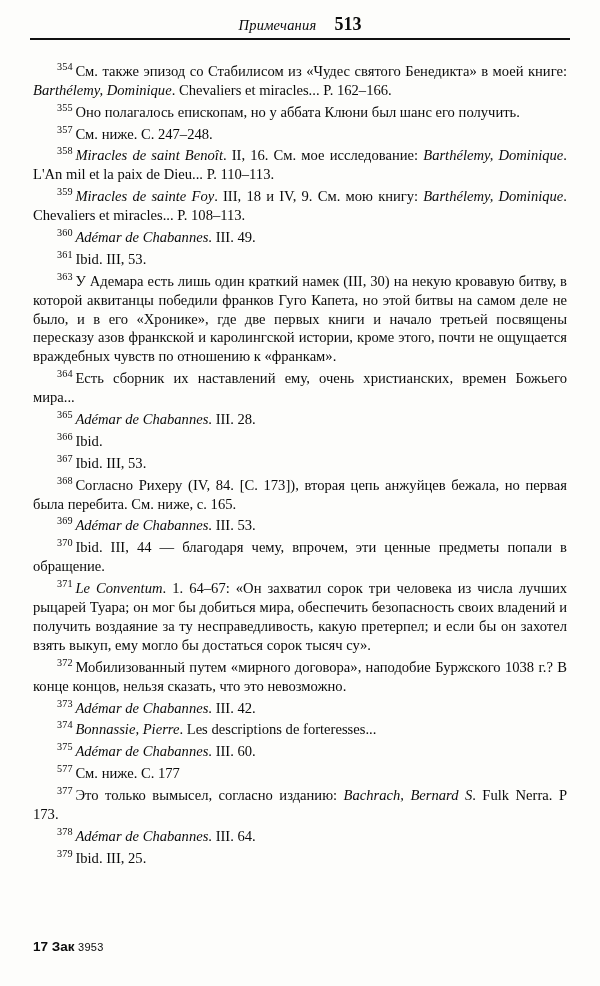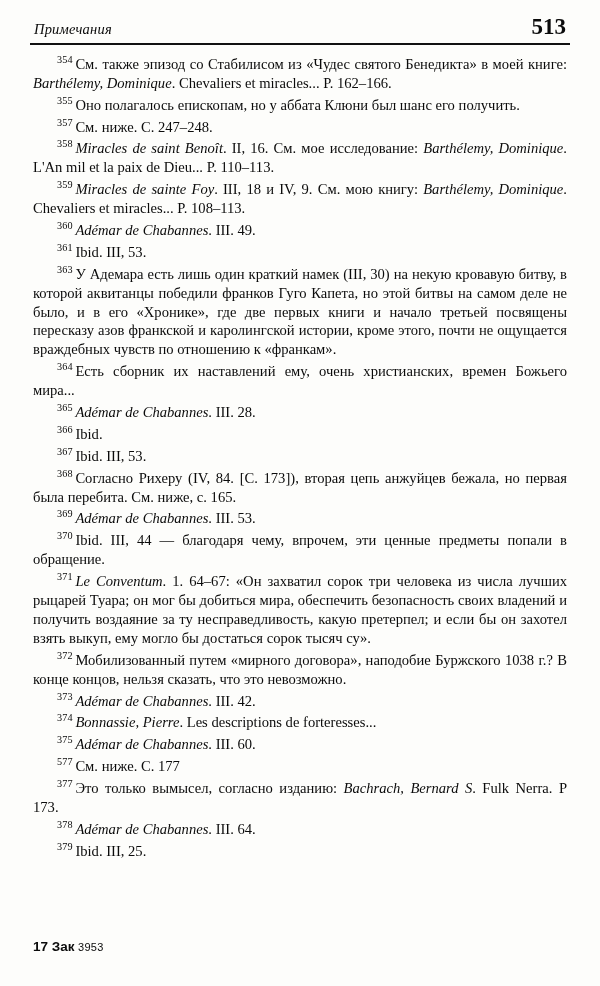--- a/index.html
+++ b/index.html
@@ -14,40 +14,40 @@
     background: #fdfdfb;
     font-family: "Liberation Serif", serif;
     color: #0b0b0b;
     box-sizing: border-box;
     padding: 0;
     overflow: hidden;
   }
   .header {
     display: flex;
     align-items: baseline;
-    justify-content: space-between;
+    justify-content: center;
     padding: 14px 34px 3px 34px;
     gap: 18px;
   }
   .header-title {
     font-style: italic;
     font-size: 14.5px;
     letter-spacing: 0.2px;
   }
   .header-page {
-    font-size: 23px;
+    font-size: 18px;
     font-weight: bold;
   }
   .rule {
     height: 2px;
     background: #111;
     margin: 0 30px 0 30px;
   }
   .body {
-    padding: 8px 33px 0 33px;
+    padding: 20px 33px 0 33px;
   }
   .note {
     font-size: 14.6px;
     line-height: 1.30;
     text-align: justify;
     text-justify: inter-word;
     margin: 0 0 1.0px 0;
     text-indent: 0;
   }
   .note .ind {

